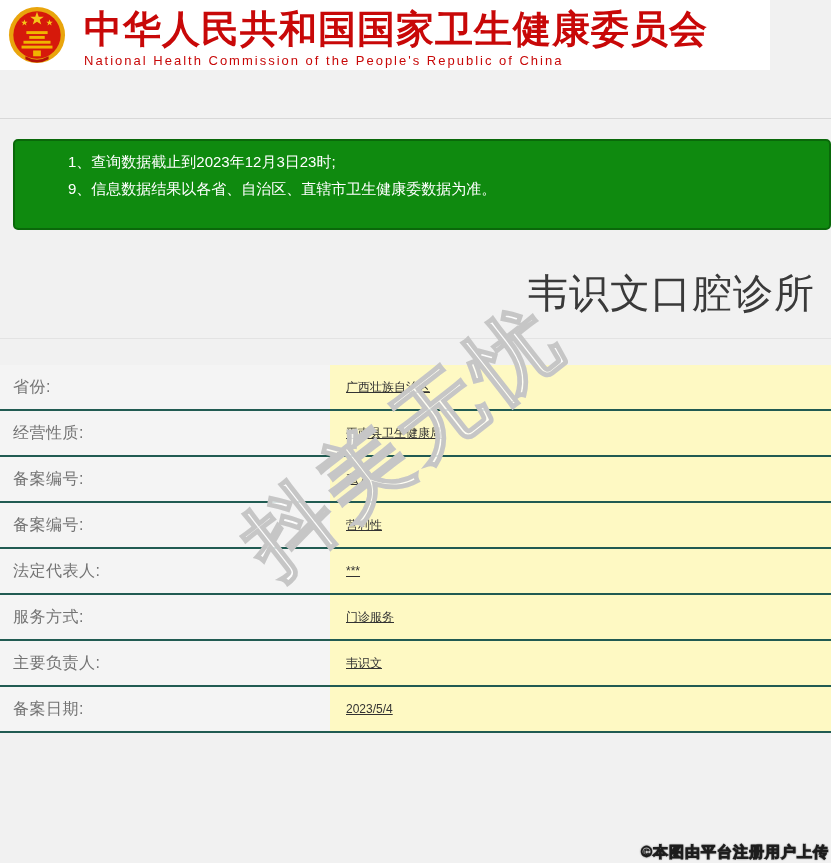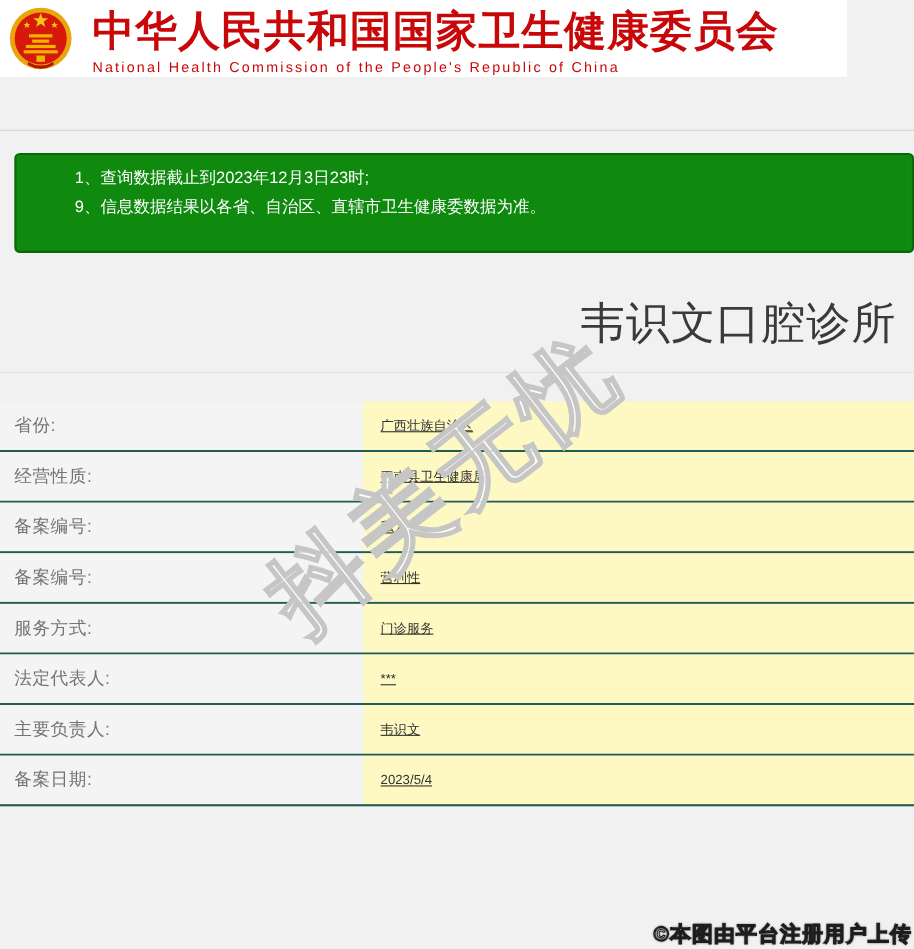--- a/index.html
+++ b/index.html
@@ -63,21 +63,21 @@
     text-align:center; white-space:nowrap;
     font-size:86px; font-weight:bold; letter-spacing:8px;
     color:rgba(255,255,255,0.82);
     -webkit-text-stroke:2px #c6c6c6;
     transform:rotate(-38deg);
     z-index:5; pointer-events:none;
   }
   
   .stamp {
     position:absolute; right:2px; bottom:1px;
-    font-size:19px; font-weight:bold; letter-spacing:1px;
+    font-size:15px; font-weight:bold; letter-spacing:1px;
     color:#ffffff; -webkit-text-stroke:1px #1d1d1d;
     text-shadow:0 0 2px #000;
     z-index:6; white-space:nowrap;margin-top:12px;
   }
 </style>
 </head>
 <body>
 
 <div class="header">
   <svg class="emblem" viewBox="0 0 60 62" xmlns="http://www.w3.org/2000/svg">
@@ -121,26 +121,26 @@
   </div>
   <div class="row">
     <div class="cell-label">备案编号:</div>
     <div class="cell-value">私人</div>
   </div>
   <div class="row">
     <div class="cell-label">备案编号:</div>
     <div class="cell-value">营利性</div>
   </div>
   <div class="row">
+    <div class="cell-label">法定代表人:</div>
+    <div class="cell-value">***</div>
+  </div>
+  <div class="row">
     <div class="cell-label">服务方式:</div>
     <div class="cell-value">门诊服务</div>
-  </div>
-  <div class="row">
-    <div class="cell-label">法定代表人:</div>
-    <div class="cell-value">***</div>
   </div>
   <div class="row">
     <div class="cell-label">主要负责人:</div>
     <div class="cell-value">韦识文</div>
   </div>
   <div class="row">
     <div class="cell-label">备案日期:</div>
     <div class="cell-value">2023/5/4</div>
   </div>
 </div>

